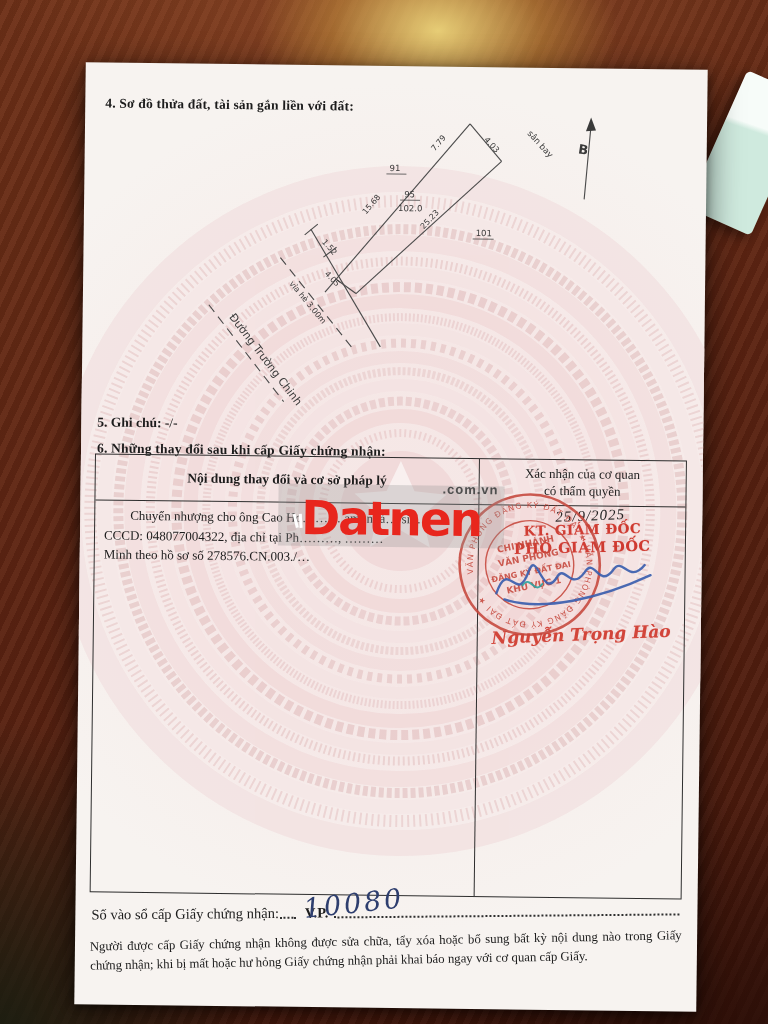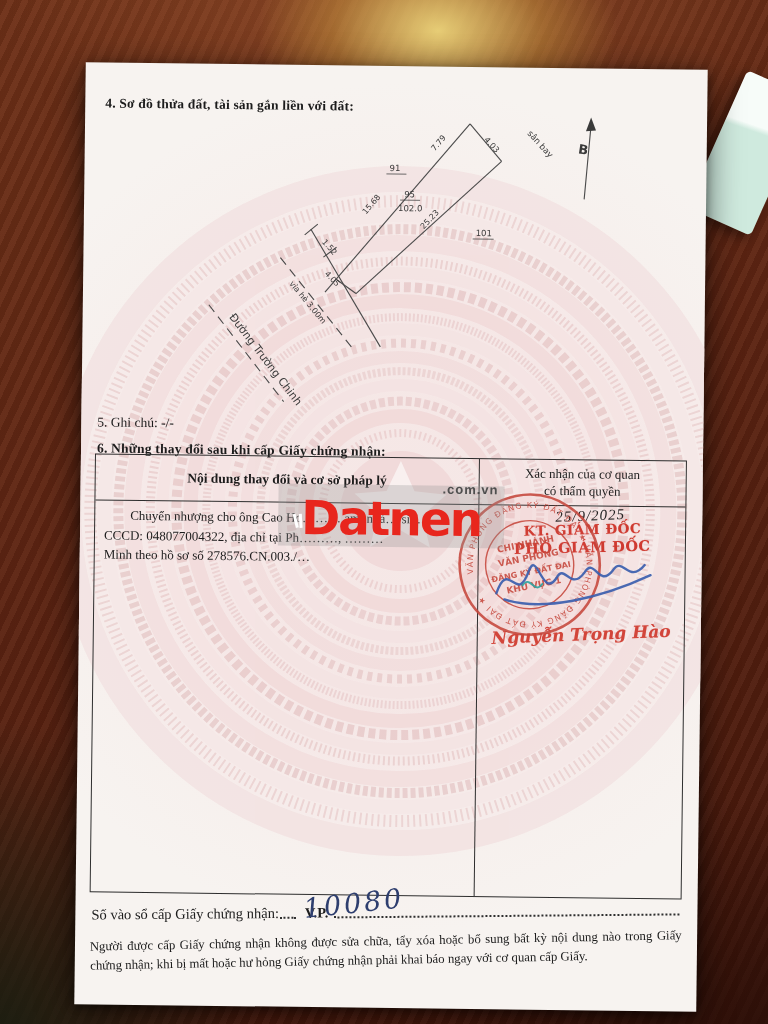--- a/index.html
+++ b/index.html
@@ -27,21 +27,21 @@
     background:
       radial-gradient(circle at 51% 47%, rgba(244,222,222,.55) 0 34%, rgba(246,236,233,.4) 55%, rgba(247,244,241,0) 72%),
       #f7f3f0;
     box-shadow:0 8px 34px rgba(0,0,0,.6), 0 2px 8px rgba(0,0,0,.4);
   }
   .guilloche{position:absolute;left:0;top:0;z-index:0;pointer-events:none;}
   .content{position:absolute;inset:0;z-index:1;color:#1c1c1c;}
   .sec-title{position:absolute;left:20px;font-weight:bold;font-size:13.5px;letter-spacing:.2px;}
   .t4{top:33px;}
   .ghichu{position:absolute;left:16px;top:352px;font-size:13.5px;}
-  .ghichu b{font-weight:normal;margin-top:48px;}
+  .ghichu b{font-weight:bold;margin-top:48px;}
   .t6{left:16px;top:378px;}
   .diagram{position:absolute;left:10px;top:41px;}
   .diagram text{fill:#3a3a3a;font-family:"DejaVu Sans",sans-serif;}
   .changes-table{
     position:absolute;left:14px;top:391px;width:592px;height:439px;
     border:1.3px solid #2e2e2e;box-sizing:border-box;display:flex;flex-direction:column;
   }
   .thead{display:flex;border-bottom:1.3px solid #2e2e2e;min-height:45px;}
   .tbody{display:flex;flex:1;}
   .col1{width:65%;border-right:1.3px solid #2e2e2e;box-sizing:border-box;}

